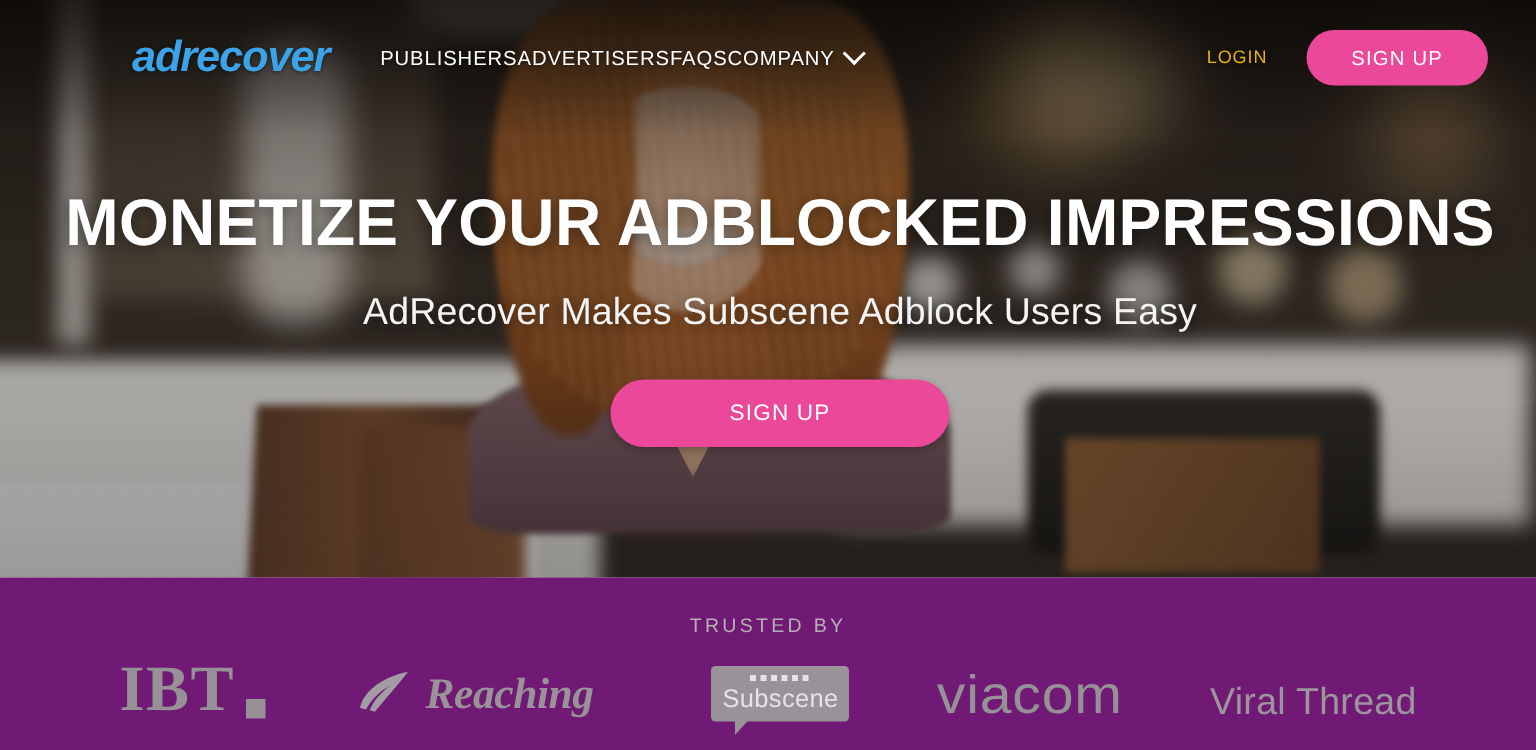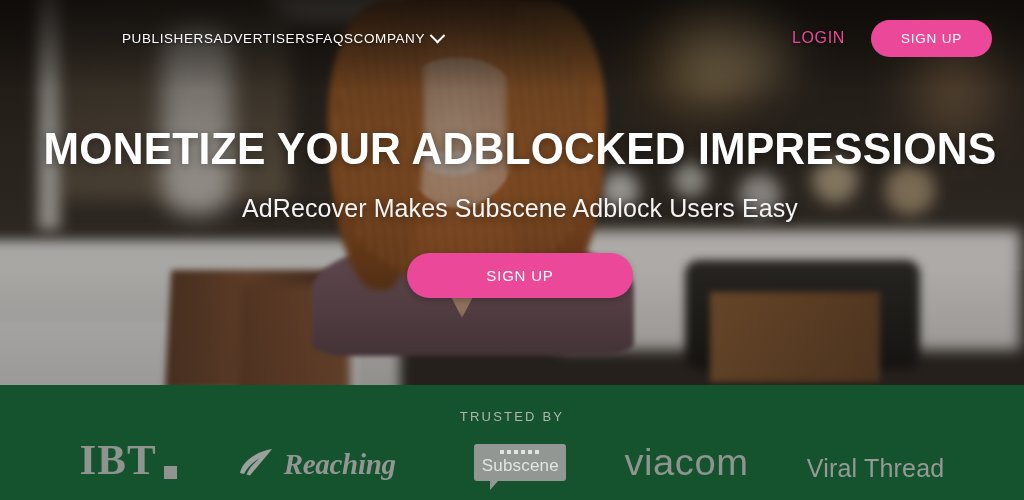--- a/index.html
+++ b/index.html
@@ -296,23 +296,23 @@
     border-bottom: 2px solid #ffffff;
     transform: rotate(45deg) translate(-2px,-2px);
   }
   .nav-right {
     margin-left: auto;
     display: flex;
     align-items: center;
     gap: 26px;
   }
   .login-link {
-    font-size: 16px;
+    font-size: 12px;
     letter-spacing: .6px;
-    color: #ec4899;
+    color: #eab308;
     text-transform: uppercase;
     cursor: pointer;
     text-shadow: 0 1px 3px rgba(0,0,0,.55);
   }
   .btn-pill {
     background: #ec4899;
     color: #ffffff;
     border: none;
     border-radius: 999px;
     font-family: inherit;
@@ -359,21 +359,21 @@
     font-size: 15px;
     box-shadow: 0 2px 6px rgba(0,0,0,.25);
   }
 
   
   .trusted {
     position: absolute;
     left: 0; top: 385px;
     width: 1024px;
     height: 115px;
-    background: #14532d;
+    background: #701a75;
     box-sizing: border-box;
   }
   .trusted-title {
     text-align: center;
     margin: 0;
     padding-top: 24px;
     font-size: 13px;
     letter-spacing: 2.2px;
     color: #b3b3b3;
     text-transform: uppercase;
@@ -515,20 +515,21 @@
       <div class="w-smile"></div>
       <div class="w-hair-front-l"></div>
       <div class="w-hair-front-r"></div>
       <div class="w-hair-strands"></div>
     </div>
 
     <div class="scrim"></div>
     <div class="scrim-top"></div>
 
     <nav class="nav">
+      <div class="logo">adrecover</div>
 
       <div class="nav-links">
         <div class="nav-link">
           <span>PUBLISHERS</span>
         </div>
         <div class="nav-link">
           <span>ADVERTISERS</span>
         </div>
         <div class="nav-link">
           <span>FAQS</span>

